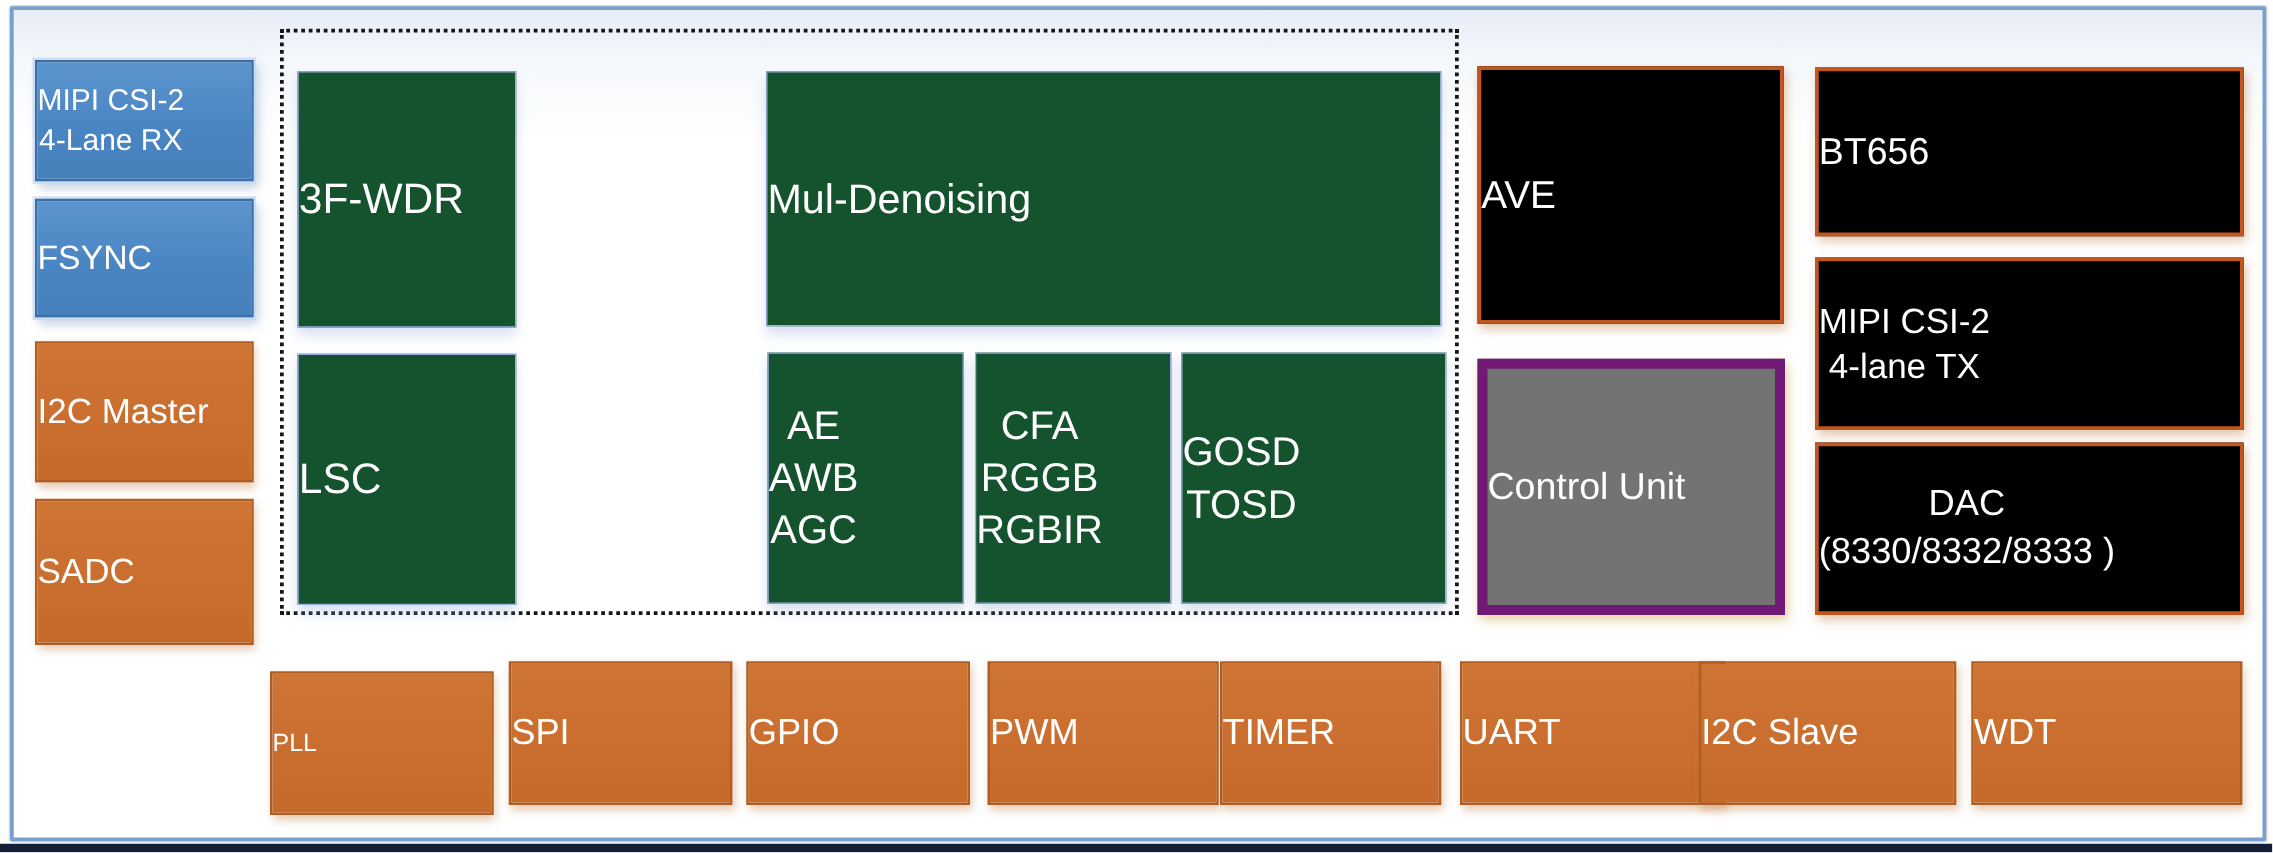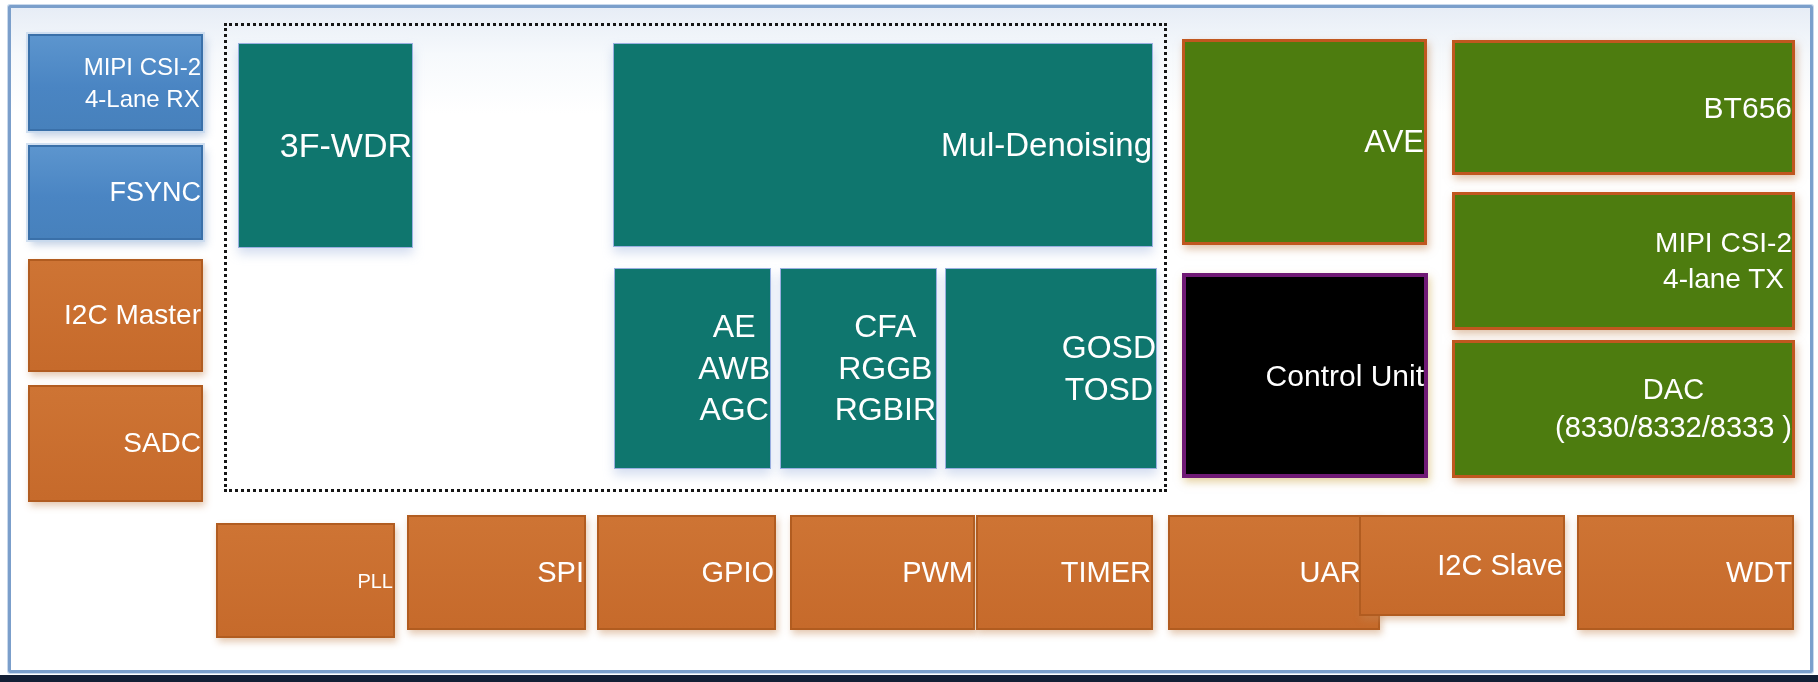--- a/index.html
+++ b/index.html
@@ -15,44 +15,44 @@
     box-shadow:0 0 0 1px #C9D9EC;
   }
   .bottom-band{
     position:absolute;left:0;right:0;bottom:0;height:7px;background:#131F35;
   }
   .dashed-box{
     position:absolute;left:224px;top:23px;width:943px;height:469px;
     border:3px dotted #161616;box-sizing:border-box;
   }
   .block{
-    position:absolute;display:flex;align-items:center;justify-content:flex-end;
-    text-align:center;color:#ffffff;box-sizing:border-box;line-height:1.3;
+    position:absolute;display:flex;align-items:center;justify-content:flex-start;
+    text-align:center;color:#ffffff;box-sizing:border-box;line-height:1.3;margin-top:14px;
   }
   .block span{white-space:pre-line;}
   .blue{
     background:linear-gradient(180deg,#5C95CE 0%,#4A85C3 55%,#4781BC 100%);
     border:2px solid #3A70A9;
     box-shadow:0 0 0 2px rgba(200,218,238,.8), 3px 5px 8px rgba(120,150,195,.45);
   }
   .orange{
     background:linear-gradient(180deg,#CE7434 0%,#C66A2B 100%);
     border:2px solid #B15C20;
     box-shadow:2px 4px 7px rgba(195,135,85,.45);
   }
   .peri{
-    background:#0f766e;border:1px solid #99AFE0;
+    background:#14532d;border:1px solid #99AFE0;
     box-shadow:0 6px 10px rgba(150,172,218,.40);
   }
   .teal{
-    background:#4d7c0f;border:3px solid #C0571F;
+    background:#000000;border:3px solid #C0571F;
     box-shadow:2px 4px 8px rgba(195,135,85,.5);
   }
   .gold{
-    background:#000000;border:4px solid #701a75;
+    background:#737373;border:8px solid #701a75;
     box-shadow:2px 4px 8px rgba(205,165,70,.5);
   }
 </style>
 </head>
 <body>
 
 <div class="canvas">
   <div class="frame"></div>
   <div class="bottom-band"></div>
   <div class="dashed-box"></div>
@@ -69,20 +69,23 @@
   </div>
   <div class="block orange" style="left:28px;top:385px;width:175px;height:117px;font-size:28px">
     <span>SADC</span>
   </div>
 
   <div class="block peri" style="left:238px;top:43px;width:175px;height:205px;font-size:34px">
     <span>3F-WDR</span>
   </div>
   <div class="block peri" style="left:613px;top:43px;width:540px;height:204px;font-size:33px">
     <span>Mul-Denoising</span>
+  </div>
+  <div class="block peri" style="left:238px;top:269px;width:175px;height:201px;font-size:34px">
+    <span>LSC</span>
   </div>
   <div class="block peri" style="left:614px;top:268px;width:157px;height:201px;font-size:32px">
     <span>AE
 AWB
 AGC</span>
   </div>
   <div class="block peri" style="left:780px;top:268px;width:157px;height:201px;font-size:32px">
     <span>CFA
 RGGB
 RGBIR</span>
@@ -122,19 +125,19 @@
   </div>
   <div class="block orange" style="left:790px;top:515px;width:185px;height:115px;font-size:29px">
     <span>PWM</span>
   </div>
   <div class="block orange" style="left:976px;top:515px;width:177px;height:115px;font-size:29px">
     <span>TIMER</span>
   </div>
   <div class="block orange" style="left:1168px;top:515px;width:212px;height:115px;font-size:29px">
     <span>UART</span>
   </div>
-  <div class="block orange" style="left:1359px;top:515px;width:206px;height:101px;font-size:29px">
+  <div class="block orange" style="left:1359px;top:515px;width:206px;height:115px;font-size:29px">
     <span>I2C Slave</span>
   </div>
   <div class="block orange" style="left:1577px;top:515px;width:217px;height:115px;font-size:29px">
     <span>WDT</span>
   </div>
 </div>
 
 </body></html>

